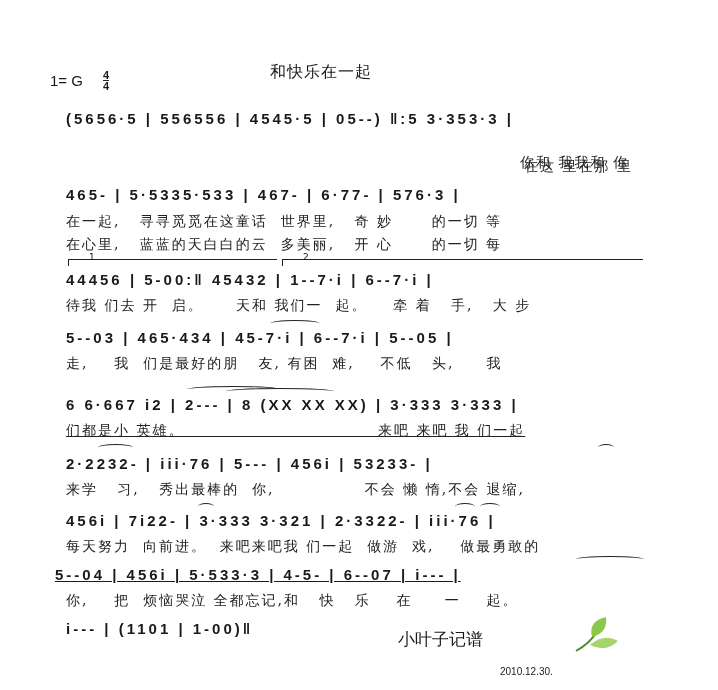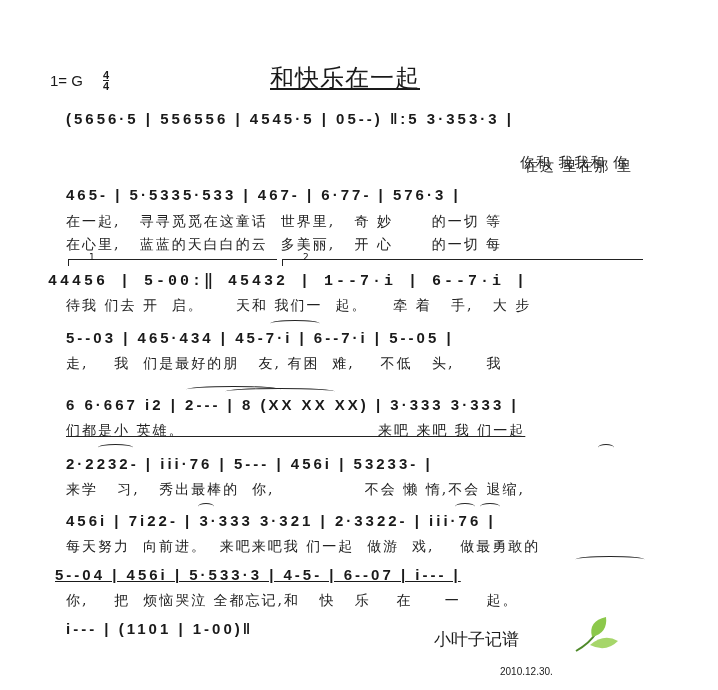--- a/index.html
+++ b/index.html
@@ -1,26 +1,26 @@
 <!DOCTYPE html>
 <html><head>
 <meta charset="utf-8">
 <style>
   html, body { margin: 0; padding: 0; background: #ffffff; }
   body { width: 718px; height: 690px; position: relative; overflow: hidden;
          font-family: "DejaVu Sans", sans-serif; color: #1a1a1a; }
   .key { position: absolute; left: 50px; top: 70px; font-size: 15px; font-family: "Liberation Sans", sans-serif; display:flex; align-items:center; gap:20px; }
   .frac { display:inline-flex; flex-direction:column; align-items:center; font-size:11px; line-height:10px; font-weight:bold; }
   .frac span:first-child { border-bottom: 1px solid #222; }
-  .title { position: absolute; left: 270px; top: 62px; font-size: 24px; letter-spacing: 1px; font-family: "DejaVu Sans", sans-serif; text-decoration: underline; }
+  .title { position: absolute; left: 270px; top: 62px; font-size: 16px; letter-spacing: 1px; font-family: "DejaVu Sans", sans-serif; }
   .notes { position: absolute; font-family: "Liberation Sans", sans-serif; font-weight: bold; font-size: 15px; white-space: pre; letter-spacing: 3px; }
   .lyric { position: absolute; font-family: "DejaVu Serif", serif; font-size: 14px; white-space: pre; letter-spacing: 2px; color:#222; }
   .volta { position:absolute; border-top:1px solid #222; border-left:1px solid #222; height:6px; font-size:9px; }
   .slur { position:absolute; border-top:1.5px solid #222; border-radius: 50% 50% 0 0; height:6px; }
-  .credit { position:absolute; left: 398px; top: 628px; font-size: 17px; font-family: "DejaVu Serif", serif; margin-left: 36px; }
+  .credit { position:absolute; left: 398px; top: 628px; font-size: 17px; font-family: "DejaVu Serif", serif; }
   .date { position:absolute; left: 500px; top: 634px; font-size: 10px; font-family: "Liberation Sans", sans-serif; margin-top: 32px; }
   .leaf { position:absolute; left: 570px; top: 615px; width: 50px; height: 40px; }
 </style>
 </head>
 <body>
 
 <div class="key">
   <span>1= G</span>
   <span class="frac">
     <span>4</span>
@@ -37,21 +37,21 @@
 
 <div>
   <div class="notes" style="left:66px; top:186px;">465- | 5·5335·533 | 467- | 6·77- | 576·3 |</div>
   <div class="lyric" style="left:66px; top:213px;">在一起,   寻寻觅觅在这童话  世界里,   奇 妙      的一切 等</div>
   <div class="lyric" style="left:66px; top:236px;">在心里,   蓝蓝的天白白的云  多美丽,   开 心      的一切 每</div>
 </div>
 
 <div>
   <div class="volta" style="left:68px; top:259px; width:208px;"><span style="position:relative; left:20px; top:-8px;">1</span></div>
   <div class="volta" style="left:282px; top:259px; width:360px;"><span style="position:relative; left:20px; top:-8px;">2</span></div>
-  <div class="notes" style="left:48px; top:271px;font-family:Liberation Mono, monospace;">44456 | 5-00:‖ 45432 | 1--7·i | 6--7·i |</div>
+  <div class="notes" style="left:66px; top:271px;">44456 | 5-00:‖ 45432 | 1--7·i | 6--7·i |</div>
   <div class="lyric" style="left:66px; top:297px;">待我 们去 开  启。     天和 我们一  起。    牵 着   手,   大 步</div>
 </div>
 
 <div>
   <div class="slur" style="left:270px; top:320px; width:50px;"></div>
   <div class="notes" style="left:66px; top:329px;">5--03 | 465·434 | 45-7·i | 6--7·i | 5--05 |</div>
   <div class="lyric" style="left:66px; top:355px;">走,    我  们是最好的朋   友, 有困  难,    不低   头,     我</div>
 </div>
 
 <div>

